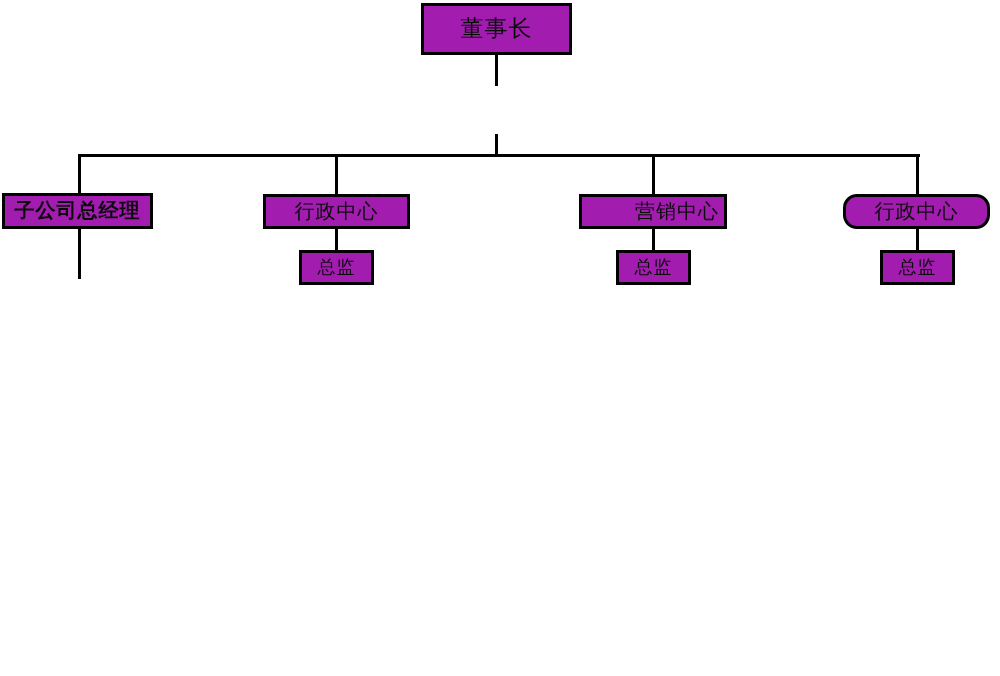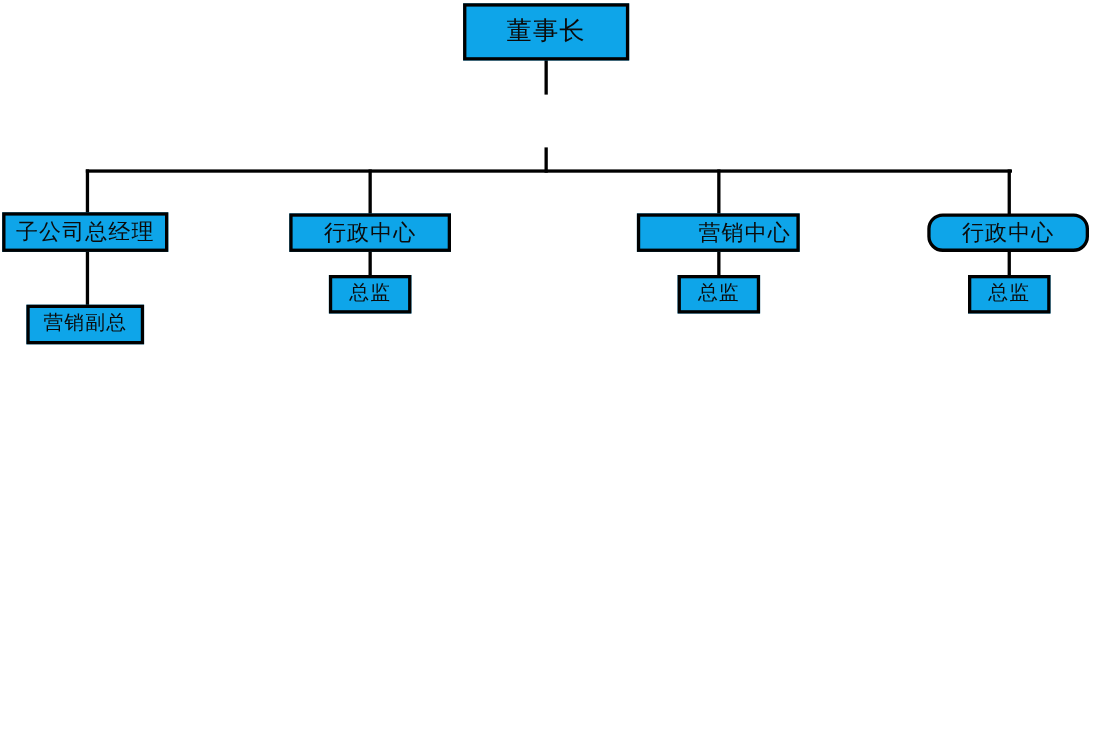--- a/index.html
+++ b/index.html
@@ -14,39 +14,39 @@
   #org-chart {
     position: relative;
     width: 1000px;
     height: 676px;
     background: #ffffff;
     overflow: hidden;
   }
   .node {
     position: absolute;
     box-sizing: border-box;
-    background: #0ea5e9;
+    background: #a21caf;
     border: 3px solid #000000;
     display: flex;
     align-items: center;
     justify-content: center;
     color: #0b0b0b;
     white-space: nowrap;
     letter-spacing: 1px;
     line-height: 1;
     z-index: 3;
   }
   .node-label {
     display: block;
     transform: translateY(-1px);
   }
   
   .n-chairman        { left: 421px; top: 3px;   width: 151px; height: 52px; font-size: 23px; }
   .n-gm              { left: 421px; top: 84px;  width: 151px; height: 52px; font-size: 23px; }
-  .n-sub-gm          { left: 2px;   top: 193px; width: 151px; height: 36px; font-size: 20px; }
+  .n-sub-gm          { left: 2px;   top: 193px; width: 151px; height: 36px; font-size: 20px; font-weight: bold; }
   .n-mkt-vp          { left: 24px;  top: 277px; width: 107px; height: 36px; font-size: 18px; }
   .n-product-center  { left: 263px; top: 194px; width: 147px; height: 35px; font-size: 20px; }
   .n-product-dir     { left: 299px; top: 250px; width: 75px;  height: 35px; font-size: 18px; }
   .n-marketing-center{ left: 579px; top: 194px; width: 148px; height: 35px; font-size: 20px; padding-left: 48px; }
   .n-marketing-dir   { left: 616px; top: 250px; width: 75px;  height: 35px; font-size: 18px; }
   .n-admin-center    { left: 843px; top: 194px; width: 147px; height: 35px; font-size: 20px; border-radius: 14px; }
   .n-admin-dir       { left: 880px; top: 250px; width: 75px;  height: 35px; font-size: 18px; }
 
   
   .conn {
@@ -97,23 +97,20 @@
   <div class="node n-product-center">
     <span class="node-label">行政中心</span>
   </div>
   <div class="node n-marketing-center">
     <span class="node-label">营销中心</span>
   </div>
   <div class="node n-admin-center">
     <span class="node-label">行政中心</span>
   </div>
 
-  <div class="node n-mkt-vp">
-    <span class="node-label">营销副总</span>
-  </div>
   <div class="node n-product-dir">
     <span class="node-label">总监</span>
   </div>
   <div class="node n-marketing-dir">
     <span class="node-label">总监</span>
   </div>
   <div class="node n-admin-dir">
     <span class="node-label">总监</span>
   </div>
 

